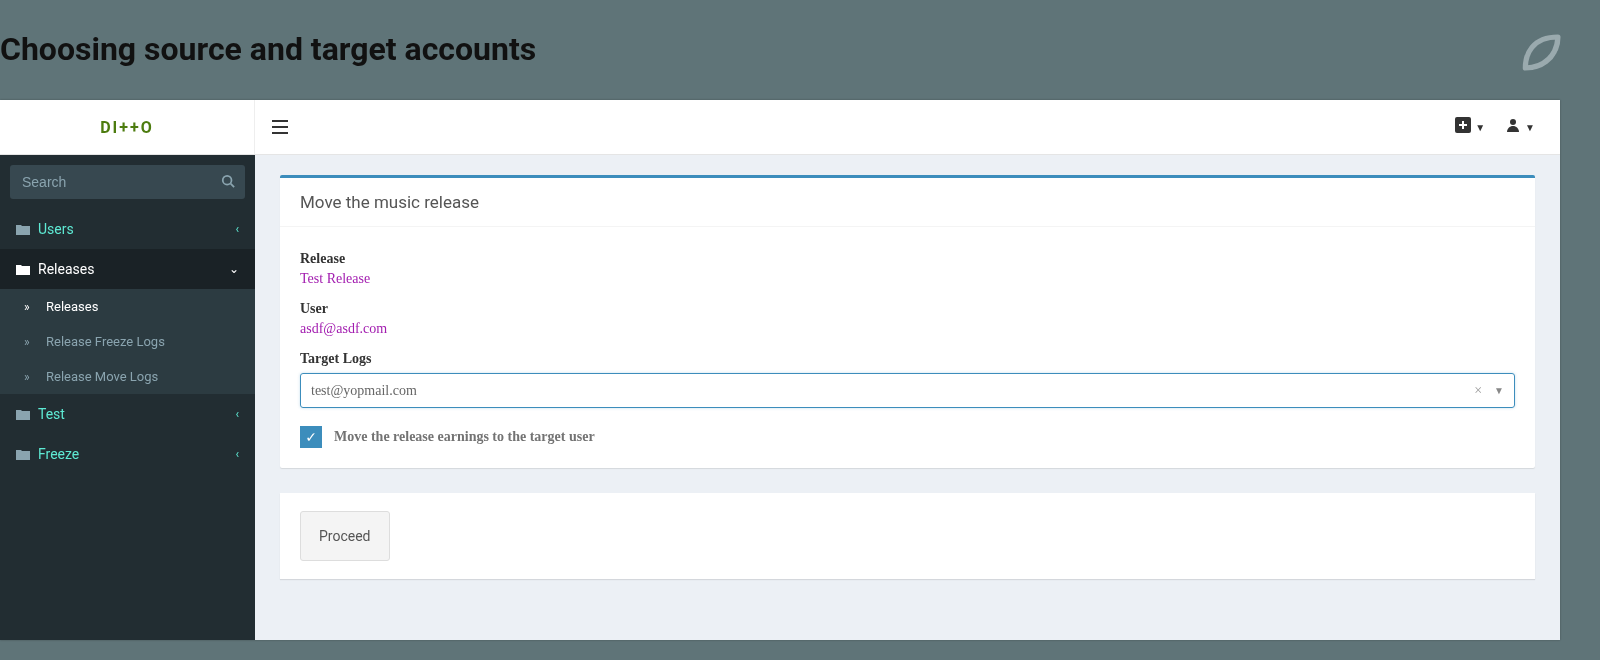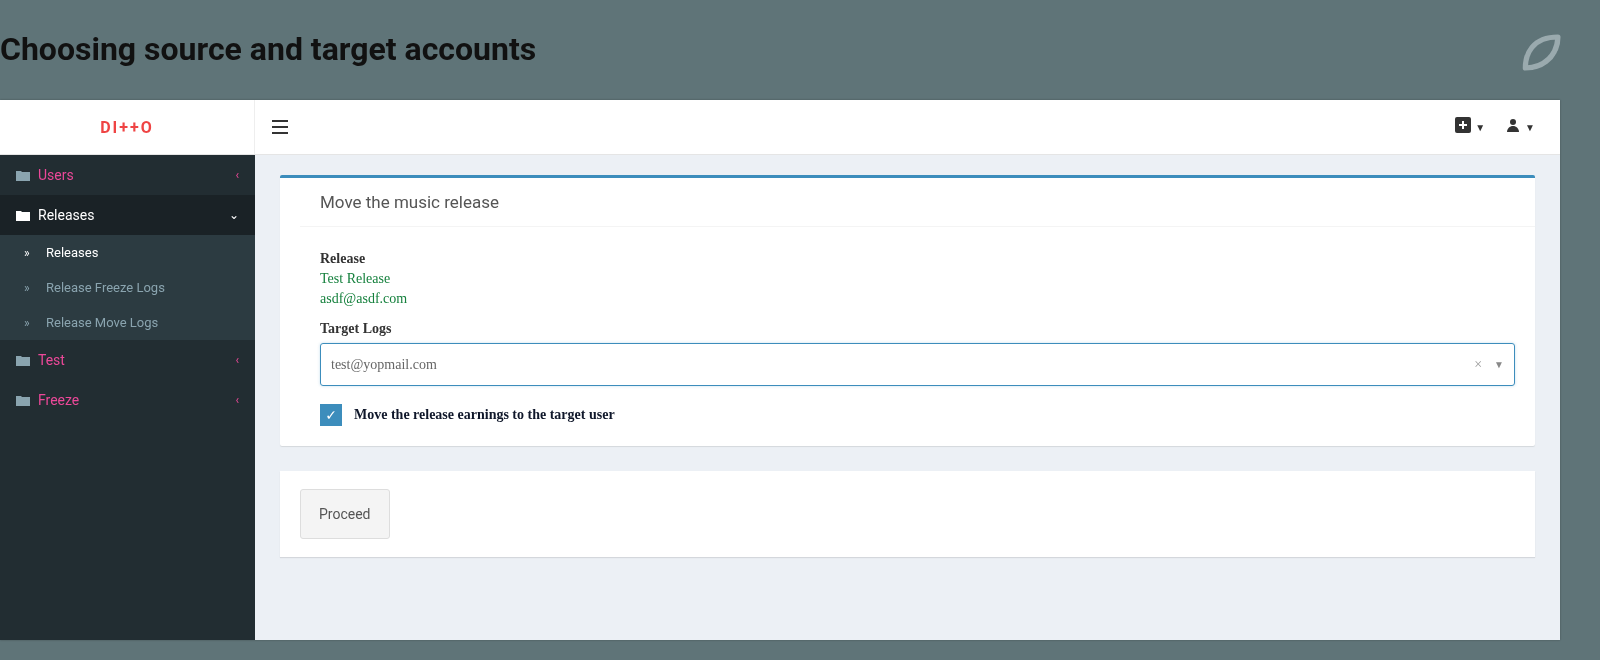--- a/index.html
+++ b/index.html
@@ -47,21 +47,21 @@
   .topbar-logo {
     width: 255px;
     height: 100%;
     display: flex;
     align-items: center;
     justify-content: center;
     border-right: 1px solid #eee;
     font-weight: 700;
     letter-spacing: 2px;
     font-size: 16px;
-    color: #ef4444;
+    color: #4d7c0f;
   }
   .topbar-hamburger {
     width: 50px;
     display: flex;
     align-items: center;
     justify-content: center;
     cursor: pointer;
     color: #555;
   }
   .topbar-spacer { flex: 1; }
@@ -120,21 +120,21 @@
     position: absolute;
     right: 10px;
     color: #8aa4af;
   }
 
   .nav-item {
     display: flex;
     align-items: center;
     padding: 12px 16px;
     cursor: pointer;
-    color: #ec4899;
+    color: #5eead4;
     position: relative;
   }
   .nav-item.active { background: #1a2226; color: #fff; }
   .nav-item .nicon { width: 22px; display: inline-flex; }
   .nav-item .nlabel { flex: 1; }
   .nav-item .narrow { font-size: 12px; }
 
   .sub-item {
     display: flex;
     align-items: center;
@@ -153,48 +153,47 @@
     overflow: auto;
     background: #ecf0f5;
   }
 
   .panel {
     background: #fff;
     border-top: 3px solid #3c8dbc;
     border-radius: 2px;
     box-shadow: 0 1px 1px rgba(0,0,0,0.1);
     margin-bottom: 25px;
-    padding-left: 20px;
   }
   .panel-header {
     padding: 14px 20px;
     font-size: 17px;
     color: #555;
     border-bottom: 1px solid #f4f4f4;
   }
   .panel-body {
     padding: 10px 20px 20px 20px;
     font-family: Liberation Serif, serif;
   }
   .field-label {
     font-weight: 700;
     font-size: 14px;
     color: #333;
     margin-top: 14px;
   }
   .field-value {
-    color: #15803d;
+    color: #a21caf;
     font-size: 14px;
     margin-top: 4px;
   }
   .select2 {
     margin-top: 6px;
     border: 1px solid #3c8dbc;
     border-radius: 3px;
-    height: 43px;
+    height: 35px;
     display: flex;
     align-items: center;
     padding: 0 10px;
     color: #666;
     position: relative;
     box-shadow: 0 0 3px rgba(60,141,188,0.3);
   }
   .select2 .s-text { flex: 1; font-size: 14px; }
   .select2 .s-clear { color: #999; font-size: 14px; cursor: pointer; margin-right: 12px; }
   .select2 .s-arrow { color: #888; font-size: 10px; cursor: pointer; }
@@ -212,21 +211,21 @@
     display: flex;
     align-items: center;
     justify-content: center;
     color: #fff;
     font-size: 14px;
     cursor: pointer;
   }
   .checkbox-label {
     font-weight: 700;
     font-size: 14px;
-    color: #0f172a;
+    color: #737373;
   }
 
   .panel-footer {
     background: #fff;
     padding: 18px 20px;
     box-shadow: 0 1px 1px rgba(0,0,0,0.1);
   }
   .btn {
     display: inline-block;
     background: #f4f4f4;
@@ -278,20 +277,31 @@
             </svg>
         </span>
         <span class="caret-down">▼</span>
       </div>
     </div>
   </div>
 
   <div class="app-body">
 
     <div class="sidebar">
+      <div class="sidebar-search-wrap">
+        <div class="sidebar-search">
+          <input type="text" placeholder="Search" style="">
+          <span class="sicon">
+            <svg width="14" height="14" viewBox="0 0 16 16">
+                <circle cx="7" cy="7" r="5" fill="none" stroke="#8aa4af" stroke-width="2"></circle>
+                <path d="M11 11l4 4" stroke="#8aa4af" stroke-width="2"></path>
+              </svg>
+          </span>
+        </div>
+      </div>
 
       <div class="nav-item">
         <span class="nicon">
           <svg width="14" height="12" viewBox="0 0 14 12">
               <path d="M0 2h5l1 1h8v9H0z" fill="#8aa4af"></path>
             </svg>
         </span>
         <span class="nlabel">Users</span>
         <span class="narrow">‹</span>
       </div>
@@ -341,20 +351,21 @@
     </div>
 
     <div class="content">
 
       <div class="panel">
         <div class="panel-header">Move the music release</div>
         <div class="panel-body">
           <div class="field-label">Release</div>
           <div class="field-value">Test Release</div>
 
+          <div class="field-label">User</div>
           <div class="field-value">asdf@asdf.com</div>
 
           <div class="field-label">Target Logs</div>
           <div class="select2">
             <span class="s-text">test@yopmail.com</span>
             <span class="s-clear">×</span>
             <span class="s-arrow">▼</span>
           </div>
 
           <div class="checkbox-row">

